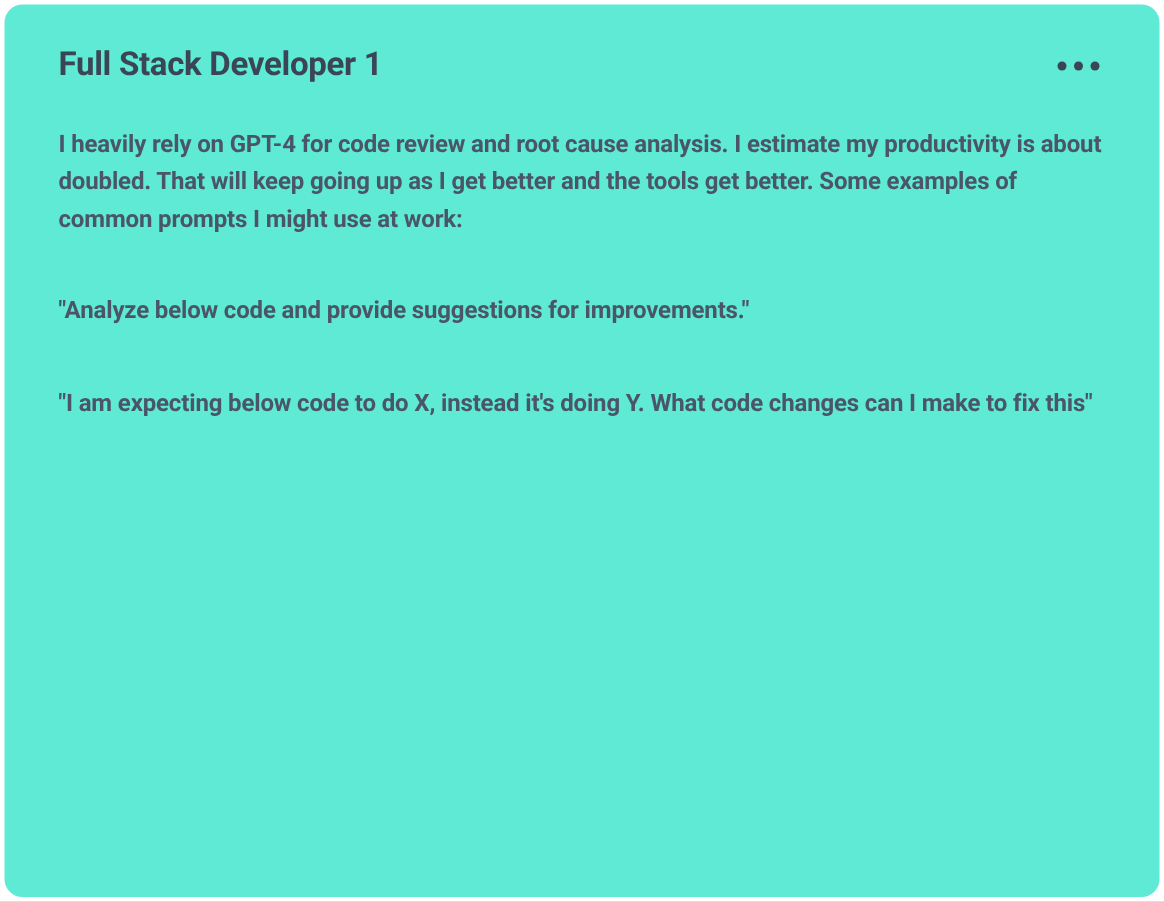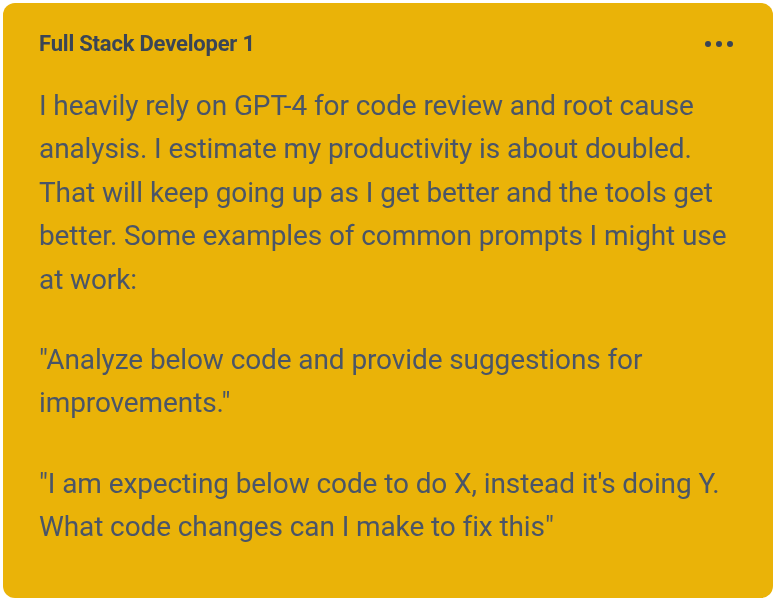--- a/index.html
+++ b/index.html
@@ -8,21 +8,21 @@
       box-sizing: border-box;
     }
     body {
       font-family: -apple-system, BlinkMacSystemFont, "Segoe UI", Roboto, "Helvetica Neue", Arial, sans-serif;
       background: #ffffff;
       width: 776px;
       height: 601px;
       overflow: hidden;
     }
     .card {
-      background: #eab308;
+      background: #5eead4;
       border-radius: 12px;
       padding: 28px 36px 36px 36px;
       margin: 3px;
       height: 595px;
       position: relative;
       overflow: hidden;
     }
     .card-header {
       display: flex;
       justify-content: space-between;
@@ -42,24 +42,24 @@
       padding: 4px;
       cursor: pointer;
     }
     .dot {
       width: 6px;
       height: 6px;
       border-radius: 50%;
       background: #3a4556;
     }
     .post-body {
-      font-size: 28px;
+      font-size: 16px;
       line-height: 1.55;
       color: #4a5568;
-      font-weight: 400;
+      font-weight: 700;
       letter-spacing: -0.1px;
       margin-top: 24px;
     }
     .paragraph {
       margin-bottom: 37px;
     }
     .paragraph:last-child {
       margin-bottom: 0;
     }
   </style>

